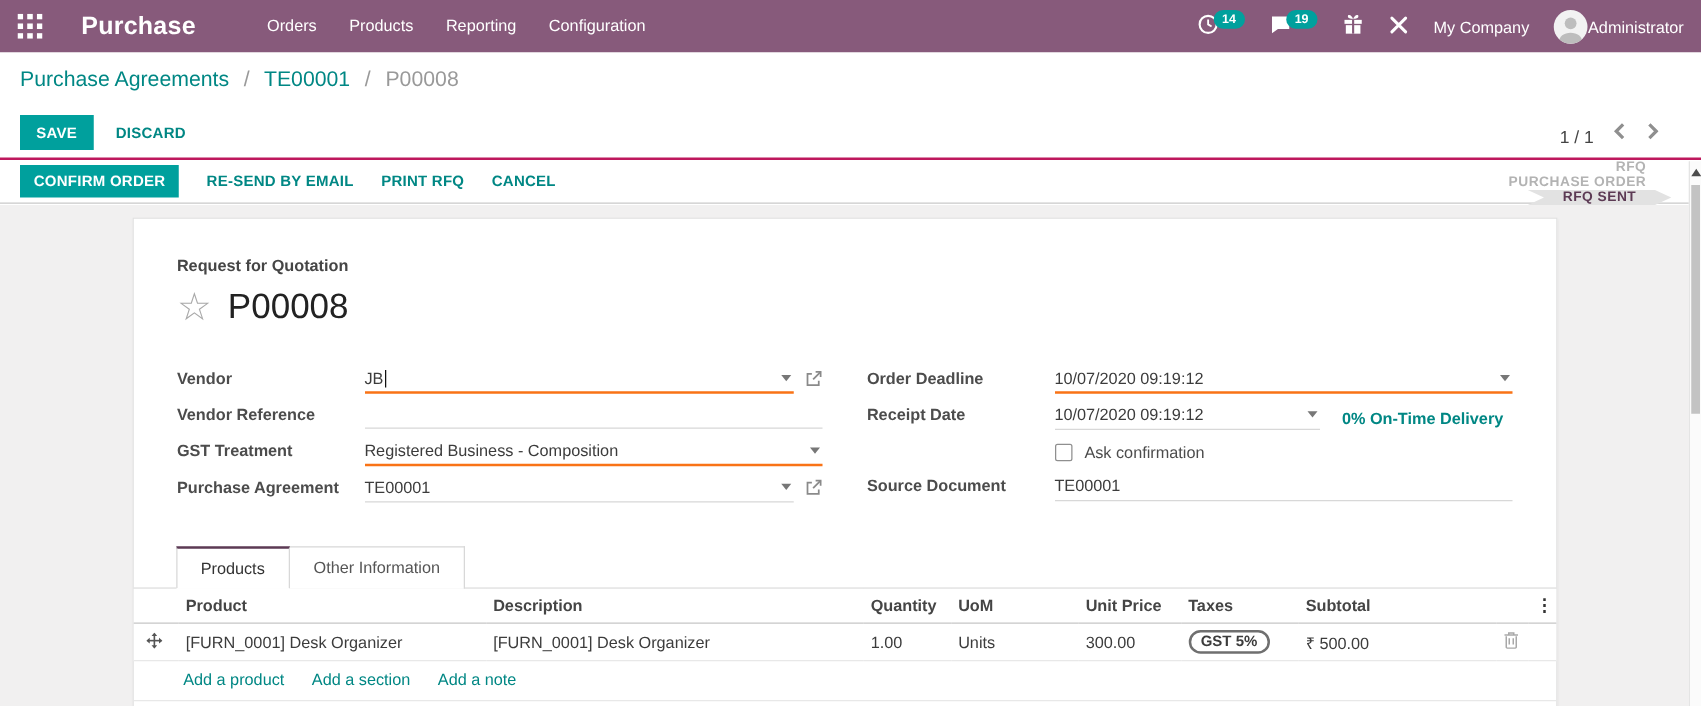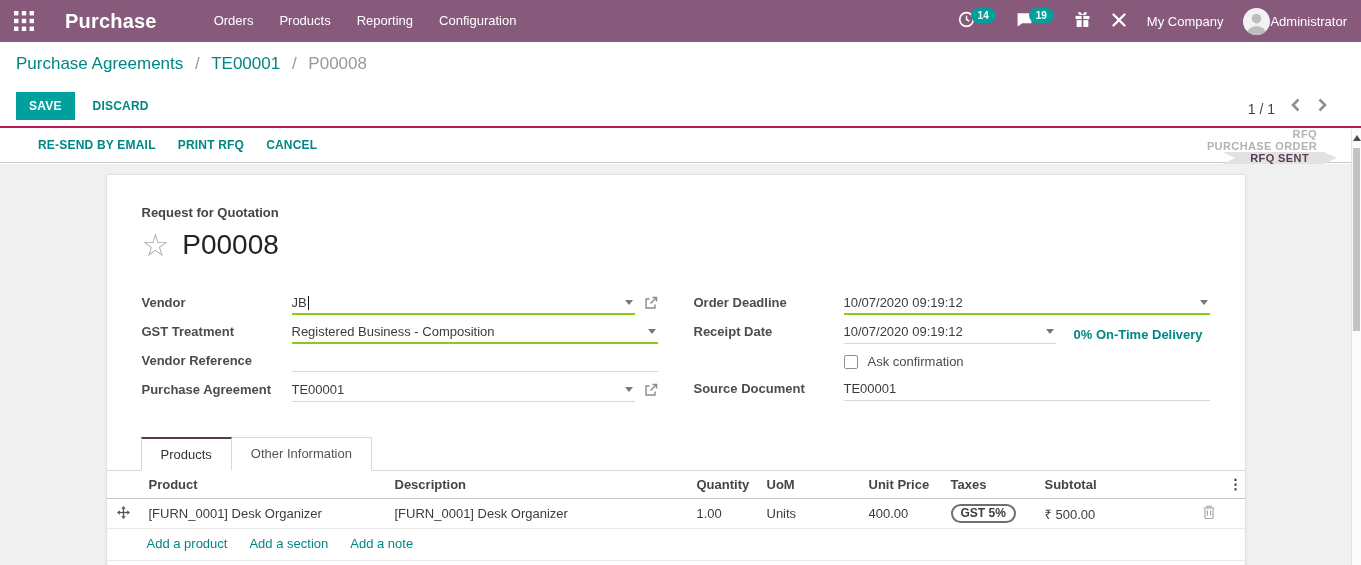--- a/index.html
+++ b/index.html
@@ -55,21 +55,21 @@
   .star { font-size:31px; color:#a9a9a9; line-height:1; cursor:pointer; }
   .record-name { font-size:28px; font-weight:400; color:#222; }
 
   .fields { display:grid; grid-template-columns:1fr 1fr; column-gap:36px; margin-top:32px; }
   .fgroup { display:flex; flex-direction:column; gap:7px; }
   .field { display:flex; align-items:flex-start; min-height:22px; }
   .field-label { width:150px; flex:0 0 150px; font-weight:bold; font-size:13px; color:#4c4c4c; padding-top:2px; }
   .field-widget { flex:1; display:flex; align-items:center; }
   .field-value { flex:1; display:flex; align-items:center; border-bottom:1px solid #d8d8d8;
     padding:2px 2px 4px 0; min-height:21px; color:#3c3c3c; cursor:text; }
-  .required .field-value { border-bottom:2px solid #84cc16; padding-bottom:3px; }
+  .required .field-value { border-bottom:2px solid #f97316; padding-bottom:3px; }
   .caret { margin-left:auto; width:0; height:0; border-left:4px solid transparent; border-right:4px solid transparent;
     border-top:5px solid #777; cursor:pointer; }
   .ext-btn { background:none; border:none; margin-left:9px; cursor:pointer; display:flex; padding:0; }
   .cursor-bar { display:inline-block; width:1px; height:14px; background:#111; margin-left:1px; }
   .fixed-210 { flex:0 0 212px; }
   .ontime-link { color:#008784; font-weight:bold; font-size:13px; margin-left:18px; cursor:pointer; white-space:nowrap; padding-top:2px; }
   .checkbox-row { display:flex; align-items:center; margin-left:150px; gap:10px; min-height:21px; cursor:pointer; }
   .checkbox { width:14px; height:14px; border:1px solid #8f8f8f; background:#fff; border-radius:2px; cursor:pointer; }
 
   
@@ -192,20 +192,21 @@
     </button>
     <button class="pager-arrow">
       <span><svg width="9" height="14" viewBox="0 0 9 14" fill="none" stroke="#8f8f8f" stroke-width="2.6">
             <path d="M1.5 1.5L7 7l-5.5 5.5"></path>
           </svg></span>
     </button>
   </div>
 </div>
 
 <div class="statusbar">
+  <button class="btn-primary">CONFIRM ORDER</button>
   <button class="btn-link">RE-SEND BY EMAIL</button>
   <button class="btn-link">PRINT RFQ</button>
   <button class="btn-link">CANCEL</button>
   <div class="pipeline">
     <div class="state">RFQ</div>
     <div class="state">PURCHASE ORDER</div>
     <div class="state active">RFQ SENT</div>
   </div>
 </div>
 
@@ -231,34 +232,34 @@
               </div>
               <button class="ext-btn">
                 <span><svg width="14" height="14" viewBox="0 0 14 14" fill="none" stroke="#8a8a8a" stroke-width="1.4">
                       <path d="M5.5 3H2v9h9V8.5"></path>
                       <path d="M6.5 7.5L12.5 1.5"></path>
                       <path d="M8.5 1.5h4v4"></path>
                     </svg></span>
               </button>
             </div>
           </div>
+          <div class="field">
+            <span class="field-label">Vendor Reference</span>
+            <div class="field-widget">
+              <div class="field-value">
+                <span></span>
+              </div>
+            </div>
+          </div>
           <div class="field required">
             <span class="field-label">GST Treatment</span>
             <div class="field-widget">
               <div class="field-value">
                 <span>Registered Business - Composition</span>
                 <span class="caret"></span>
-              </div>
-            </div>
-          </div>
-          <div class="field">
-            <span class="field-label">Vendor Reference</span>
-            <div class="field-widget">
-              <div class="field-value">
-                <span></span>
               </div>
             </div>
           </div>
           <div class="field">
             <span class="field-label">Purchase Agreement</span>
             <div class="field-widget">
               <div class="field-value">
                 <span>TE00001</span>
                 <span class="caret"></span>
               </div>
@@ -352,21 +353,21 @@
                 <path d="M0 7l3-2.4v4.8z"></path>
                 <path d="M14 7l-3-2.4v4.8z"></path>
                 <rect x="6.3" y="2.4" width="1.4" height="9.2"></rect>
                 <rect x="2.4" y="6.3" width="9.2" height="1.4"></rect>
               </svg>
           </td>
           <td>[FURN_0001] Desk Organizer</td>
           <td>[FURN_0001] Desk Organizer</td>
           <td class="num">1.00</td>
           <td>Units</td>
-          <td class="num">400.00</td>
+          <td class="num">300.00</td>
           <td>
             <span class="tax-pill">GST 5%</span>
           </td>
           <td class="num">₹ 500.00</td>
           <td>
             <button class="trash-btn">
               <span><svg width="12" height="14" viewBox="0 0 12 14" fill="none" stroke="#a8a8a8" stroke-width="1.2">
                     <path d="M2 4v8.6a.9.9 0 0 0 .9.9h6.2a.9.9 0 0 0 .9-.9V4"></path>
                     <path d="M.6 3h10.8"></path>
                     <path d="M4 3V1.4h4V3"></path>

